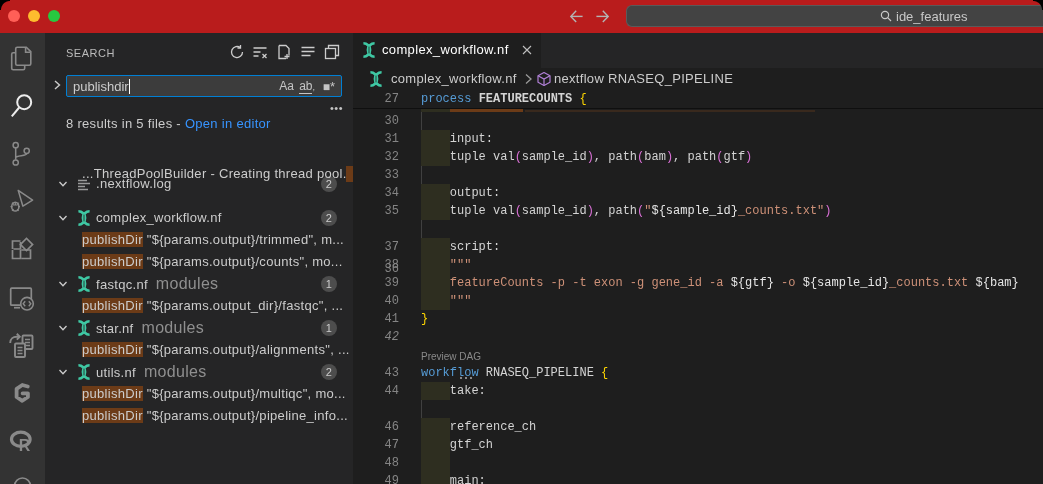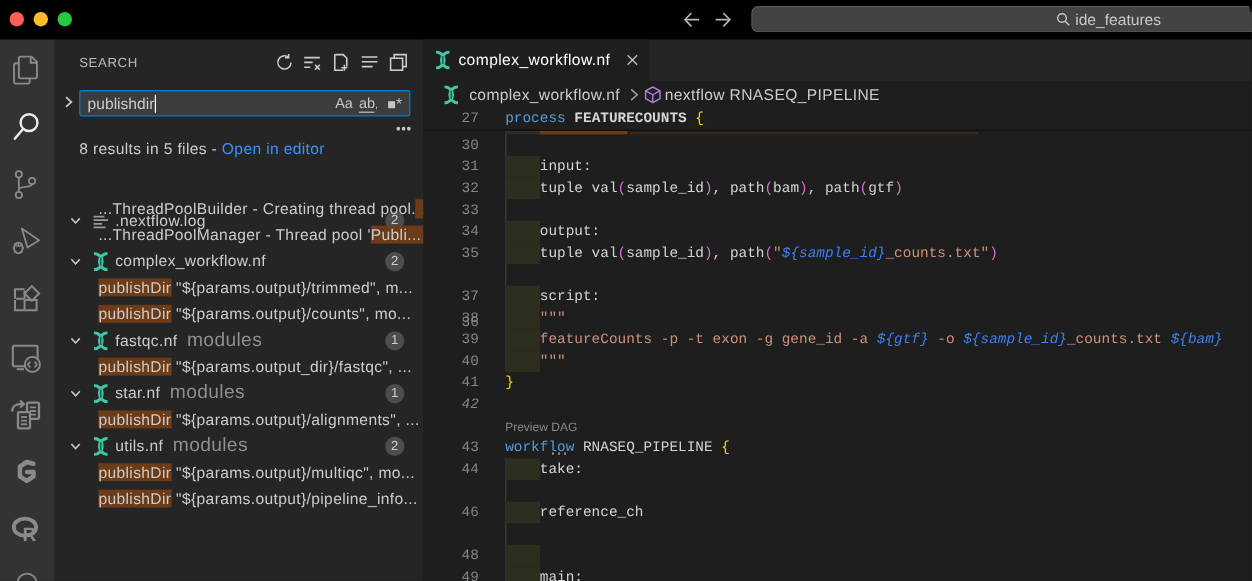--- a/index.html
+++ b/index.html
@@ -1,20 +1,20 @@
 <!DOCTYPE html>
 <html><head>
 <meta charset="utf-8">
 <style>
   html,body{margin:0;padding:0;}
   body{width:1043px;height:484px;overflow:hidden;background:#1e1e1e;
        font-family:"Liberation Sans",sans-serif;-webkit-font-smoothing:antialiased;}
   .abs{position:absolute;}
   
-  #titlebar{position:absolute;left:0;top:0;width:1043px;height:33px;background:#000000;}
+  #titlebar{position:absolute;left:0;top:0;width:1043px;height:33px;background:#b91c1c;}
   .tl{position:absolute;top:10px;width:12px;height:12px;border-radius:50%;}
   #cmdcenter{position:absolute;left:626px;top:5px;width:420px;height:20px;background:#434343;
              border:1px solid #5a5a5a;border-radius:6px 0 0 6px;border-right:none;}
   #cmdtext{position:absolute;left:896px;top:9px;font-size:13px;color:#c8c8c8;}
   
   #actbar{position:absolute;left:0;top:33px;width:45px;height:451px;background:#333333;}
   .aicon{position:absolute;left:11px;width:24px;height:24px;overflow:visible;}
   
   #sidebar{position:absolute;left:45px;top:33px;width:308px;height:451px;background:#252526;overflow:hidden;}
   #sb-title{position:absolute;left:21px;top:14px;font-size:11px;color:#bbbbbb;letter-spacing:.5px;}
@@ -47,21 +47,21 @@
           font-family:"Liberation Mono",monospace;font-size:12px;line-height:18px;}
   .cl{position:absolute;left:0;width:690px;height:18px;white-space:pre;}
   .ln{position:absolute;left:0;top:0;width:46px;text-align:right;color:#858585;}
   .ct{position:absolute;left:68px;top:0;}
   .band{position:absolute;left:68px;width:29px;height:18px;background:#2e2e20;}
   .guide{position:absolute;left:68px;width:1px;background:#404040;}
   .kw{color:#569cd6;}
   .br{color:#ffd700;}
   .pa{color:#da70d6;}
   .st{color:#ce9178;}
-  .iv{color:#3b82f6;font-style:italic;}
+  .iv{color:#e5e5e5;}
   .tx{color:#d4d4d4;}
   #sticky{position:absolute;left:0;top:0;width:690px;height:18px;background:#1e1e1e;
           border-bottom:1px solid #0f0f0f;z-index:5;}
   #lens{position:absolute;left:68px;top:258px;font-family:"Liberation Sans",sans-serif;
         font-size:10px;color:#8a8a8a;}
 </style>
 </head>
 <body>
 
 <div id="titlebar">
@@ -186,23 +186,20 @@
         <path d="M1.5 3 L5 6.8 L8.5 3" stroke="#ccc" stroke-width="1.3" fill="none"></path>
       </svg>
     <svg class="ficon" viewBox="0 0 16 16">
         <path d="M2 4.5 h9 M2 7.5 h12 M2 10.5 h7 M2 13.5 h10" stroke="#9a9a9a" stroke-width="1.4" fill="none"></path>
       </svg>
     <span class="fname">.nextflow.log</span>
     <span class="badge" style="right:16px;">2</span>
   </div>
   <div class="row" style="top:130px;">
     <span class="mtext">...ThreadPoolBuilder - Creating thread pool...<span class="hl" style="position:absolute;right:0;top:3px;width:9px;height:16px;"></span></span>
-  </div>
-  <div class="row" style="top:152px;">
-    <span class="mtext">...ThreadPoolManager - Thread pool '<span class="hl">Publi...&nbsp;&nbsp;</span></span>
   </div>
   <div class="row" style="top:174px;">
     <svg class="chev" viewBox="0 0 10 10">
         <path d="M1.5 3 L5 6.8 L8.5 3" stroke="#ccc" stroke-width="1.3" fill="none"></path>
       </svg>
     <svg class="ficon" viewBox="0 0 16 16">
       <path d="M2.4 1.3 A6.6 6.6 0 0 1 2.4 14.7" stroke="#3fc8a4" stroke-width="2.6" fill="none"></path>
       <path d="M13.6 1.3 A6.6 6.6 0 0 0 13.6 14.7" stroke="#3fc8a4" stroke-width="2.6" fill="none"></path>
       <path d="M8 4.6 V11.4" stroke="#1f1f1f" stroke-width="1" opacity="0.8"></path>
     </svg>
@@ -322,17 +319,18 @@
   <div class="cl" style="top:184px;"><div class="band"></div><span class="ln">39</span><span class="ct"><span class="st">    featureCounts -p -t exon -g gene_id -a </span><span class="iv">${gtf}</span><span class="st"> -o </span><span class="iv">${sample_id}</span><span class="st">_counts.txt </span><span class="iv">${bam}</span></span></div>
   <div class="cl" style="top:202px;"><div class="band"></div><span class="ln">40</span><span class="ct st">    """</span></div>
   <div class="cl" style="top:220px;"><span class="ln">41</span><span class="ct br">}</span></div>
   <div class="cl" style="top:238px;font-style:italic;"><span class="ln">42</span></div>
   <div id="lens">Preview DAG</div>
   <div class="cl" style="top:274px;"><span class="ln">43</span><span class="ct"><span class="kw">workflow</span><span class="tx"> RNASEQ_PIPELINE </span><span class="br">{</span></span></div>
   <div class="abs" style="left:107px;top:287px;width:13px;height:2px;background:#8a8a8a;
        background:repeating-linear-gradient(90deg,#8a8a8a 0 2px,transparent 2px 5px);"></div>
   <div class="cl" style="top:292px;"><div class="band"></div><span class="ln">44</span><span class="ct tx">    take:</span></div>
   <div class="cl" style="top:328px;"><div class="band"></div><span class="ln">46</span><span class="ct tx">    reference_ch</span></div>
+  <div class="cl" style="top:346px;"><div class="band"></div><span class="ln">47</span><span class="ct tx">    gtf_ch</span></div>
   <div class="cl" style="top:364px;"><div class="band"></div><span class="ln">48</span></div>
   <div class="cl" style="top:382px;"><div class="band"></div><span class="ln">49</span><span class="ct tx">    main:</span></div>
 </div>
 <div style="position:absolute;left:0;top:0;width:10px;height:10px;background:radial-gradient(circle at 10px 10px, rgba(0,0,0,0) 8.5px, #000 9.5px);"></div>
 <div style="position:absolute;right:0;top:0;width:10px;height:10px;background:radial-gradient(circle at 0px 10px, rgba(0,0,0,0) 8.5px, #000 9.5px);"></div>
 
 </body></html>

